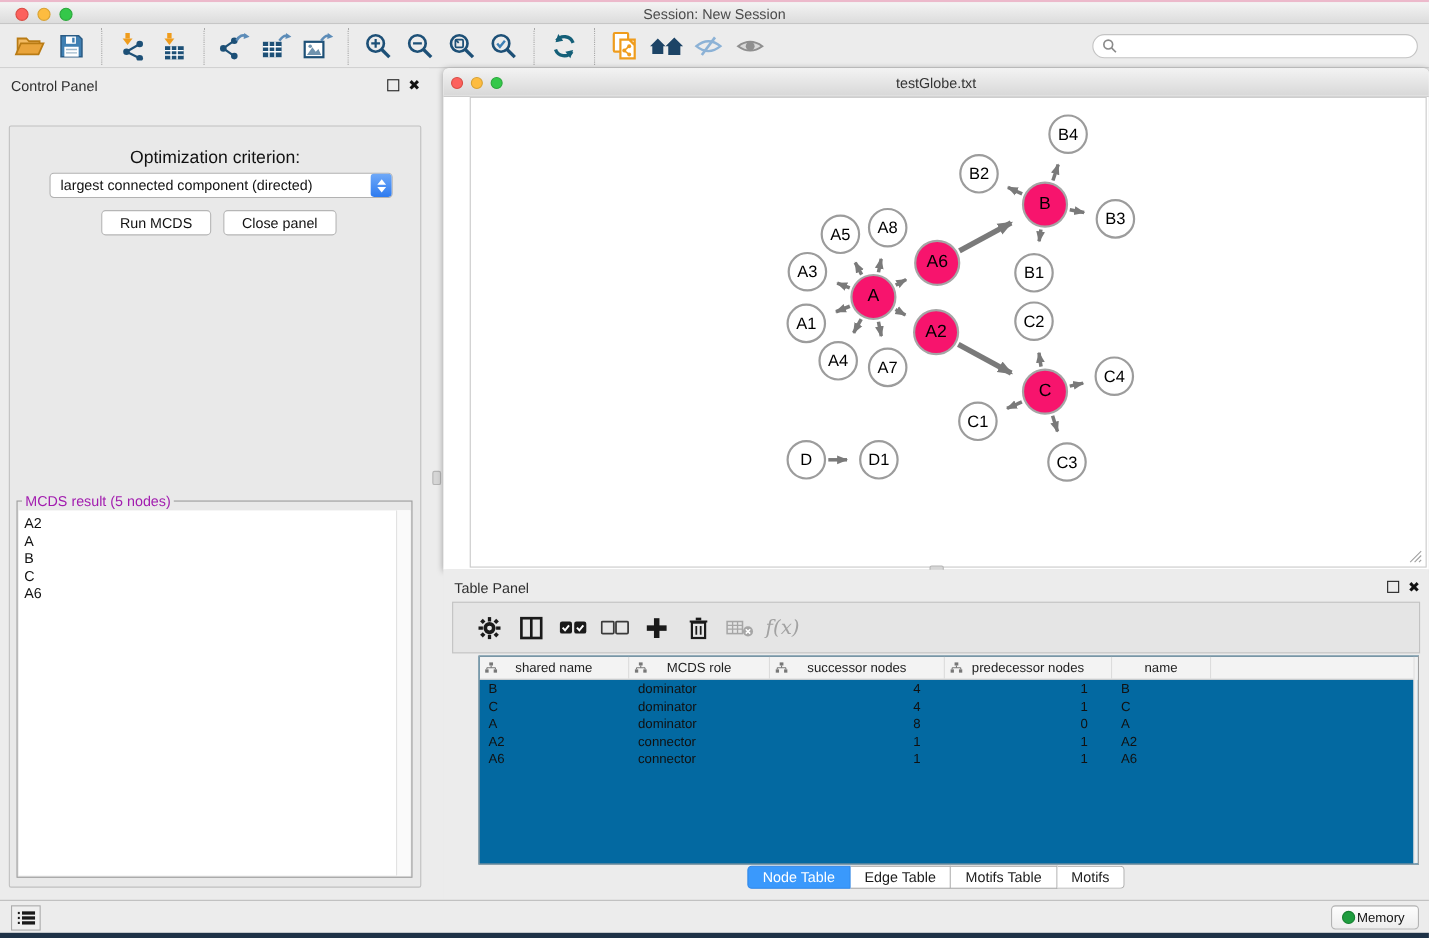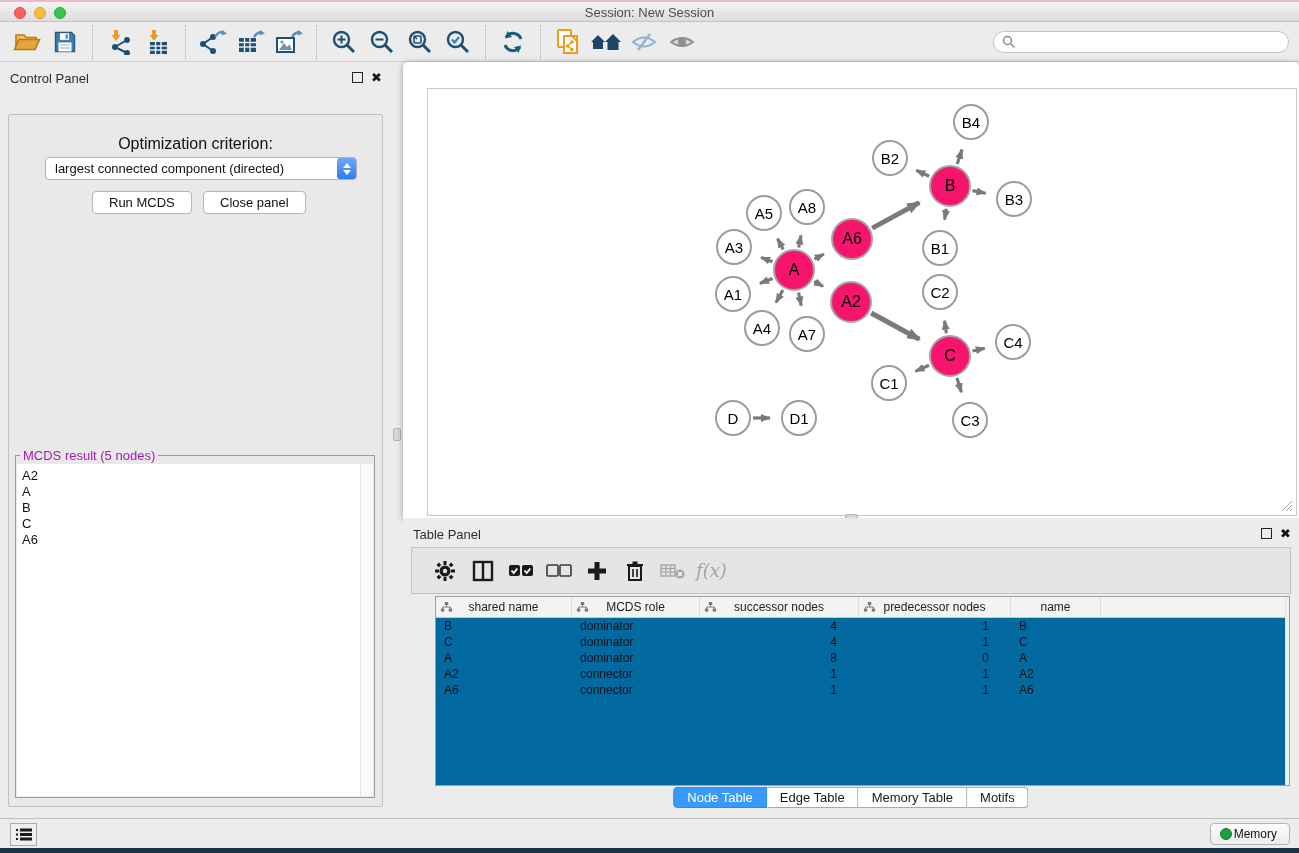--- a/index.html
+++ b/index.html
@@ -321,20 +321,26 @@
             <div>A6</div>
           </div>
         <div class="result-scroll"></div>
       </div>
     </div>
   </div>
 
   <div class="v-grip"></div>
 
   <div class="net-window">
+    <div class="net-titlebar">
+      <span class="ntl red"></span>
+      <span class="ntl yellow"></span>
+      <span class="ntl green"></span>
+      <div class="title">testGlobe.txt</div>
+    </div>
     <div class="net-canvas" id="net-canvas">
       <svg class="edges" id="net-svg" width="892" height="428">
         <defs>
           <marker id="arrow" markerUnits="userSpaceOnUse" markerWidth="11" markerHeight="10" refX="9" refY="4.5" orient="auto">
             <path d="M0,0.5 L10,4.5 L0,8.5 Z" fill="#7a7a7a"></path>
           </marker>
           <marker id="arrowBig" markerUnits="userSpaceOnUse" markerWidth="15" markerHeight="13" refX="12" refY="6" orient="auto">
             <path d="M0,0.5 L14,6 L0,11.5 Z" fill="#7a7a7a"></path>
           </marker>
         </defs>
@@ -553,21 +559,21 @@
             <div class="t-cell" style="width: 152px; text-align: right; padding-right: 22px;">1</div>
             <div class="t-cell" style="width: 90px; text-align: left;">A6</div>
           </div>
         </div>
       <div class="t-scroll"></div>
     </div>
 
     <div class="seg-tabs table-tabs" id="table-tabs">
         <div class="seg-tab active">Node Table</div>
         <div class="seg-tab">Edge Table</div>
-        <div class="seg-tab">Memory Table</div>
+        <div class="seg-tab">Motifs Table</div>
         <div class="seg-tab">Motifs</div>
       </div>
   </div>
 
   <div class="status-bar">
     <span class="list-btn">
       <svg width="16" height="13" viewBox="0 0 16 13">
         <rect x="0" y="1" width="2" height="2" fill="#1a1a1a"></rect>
           <rect x="4" y="0.5" width="12" height="3" fill="#1a1a1a"></rect>
         <rect x="0" y="5.5" width="2" height="2" fill="#1a1a1a"></rect>

